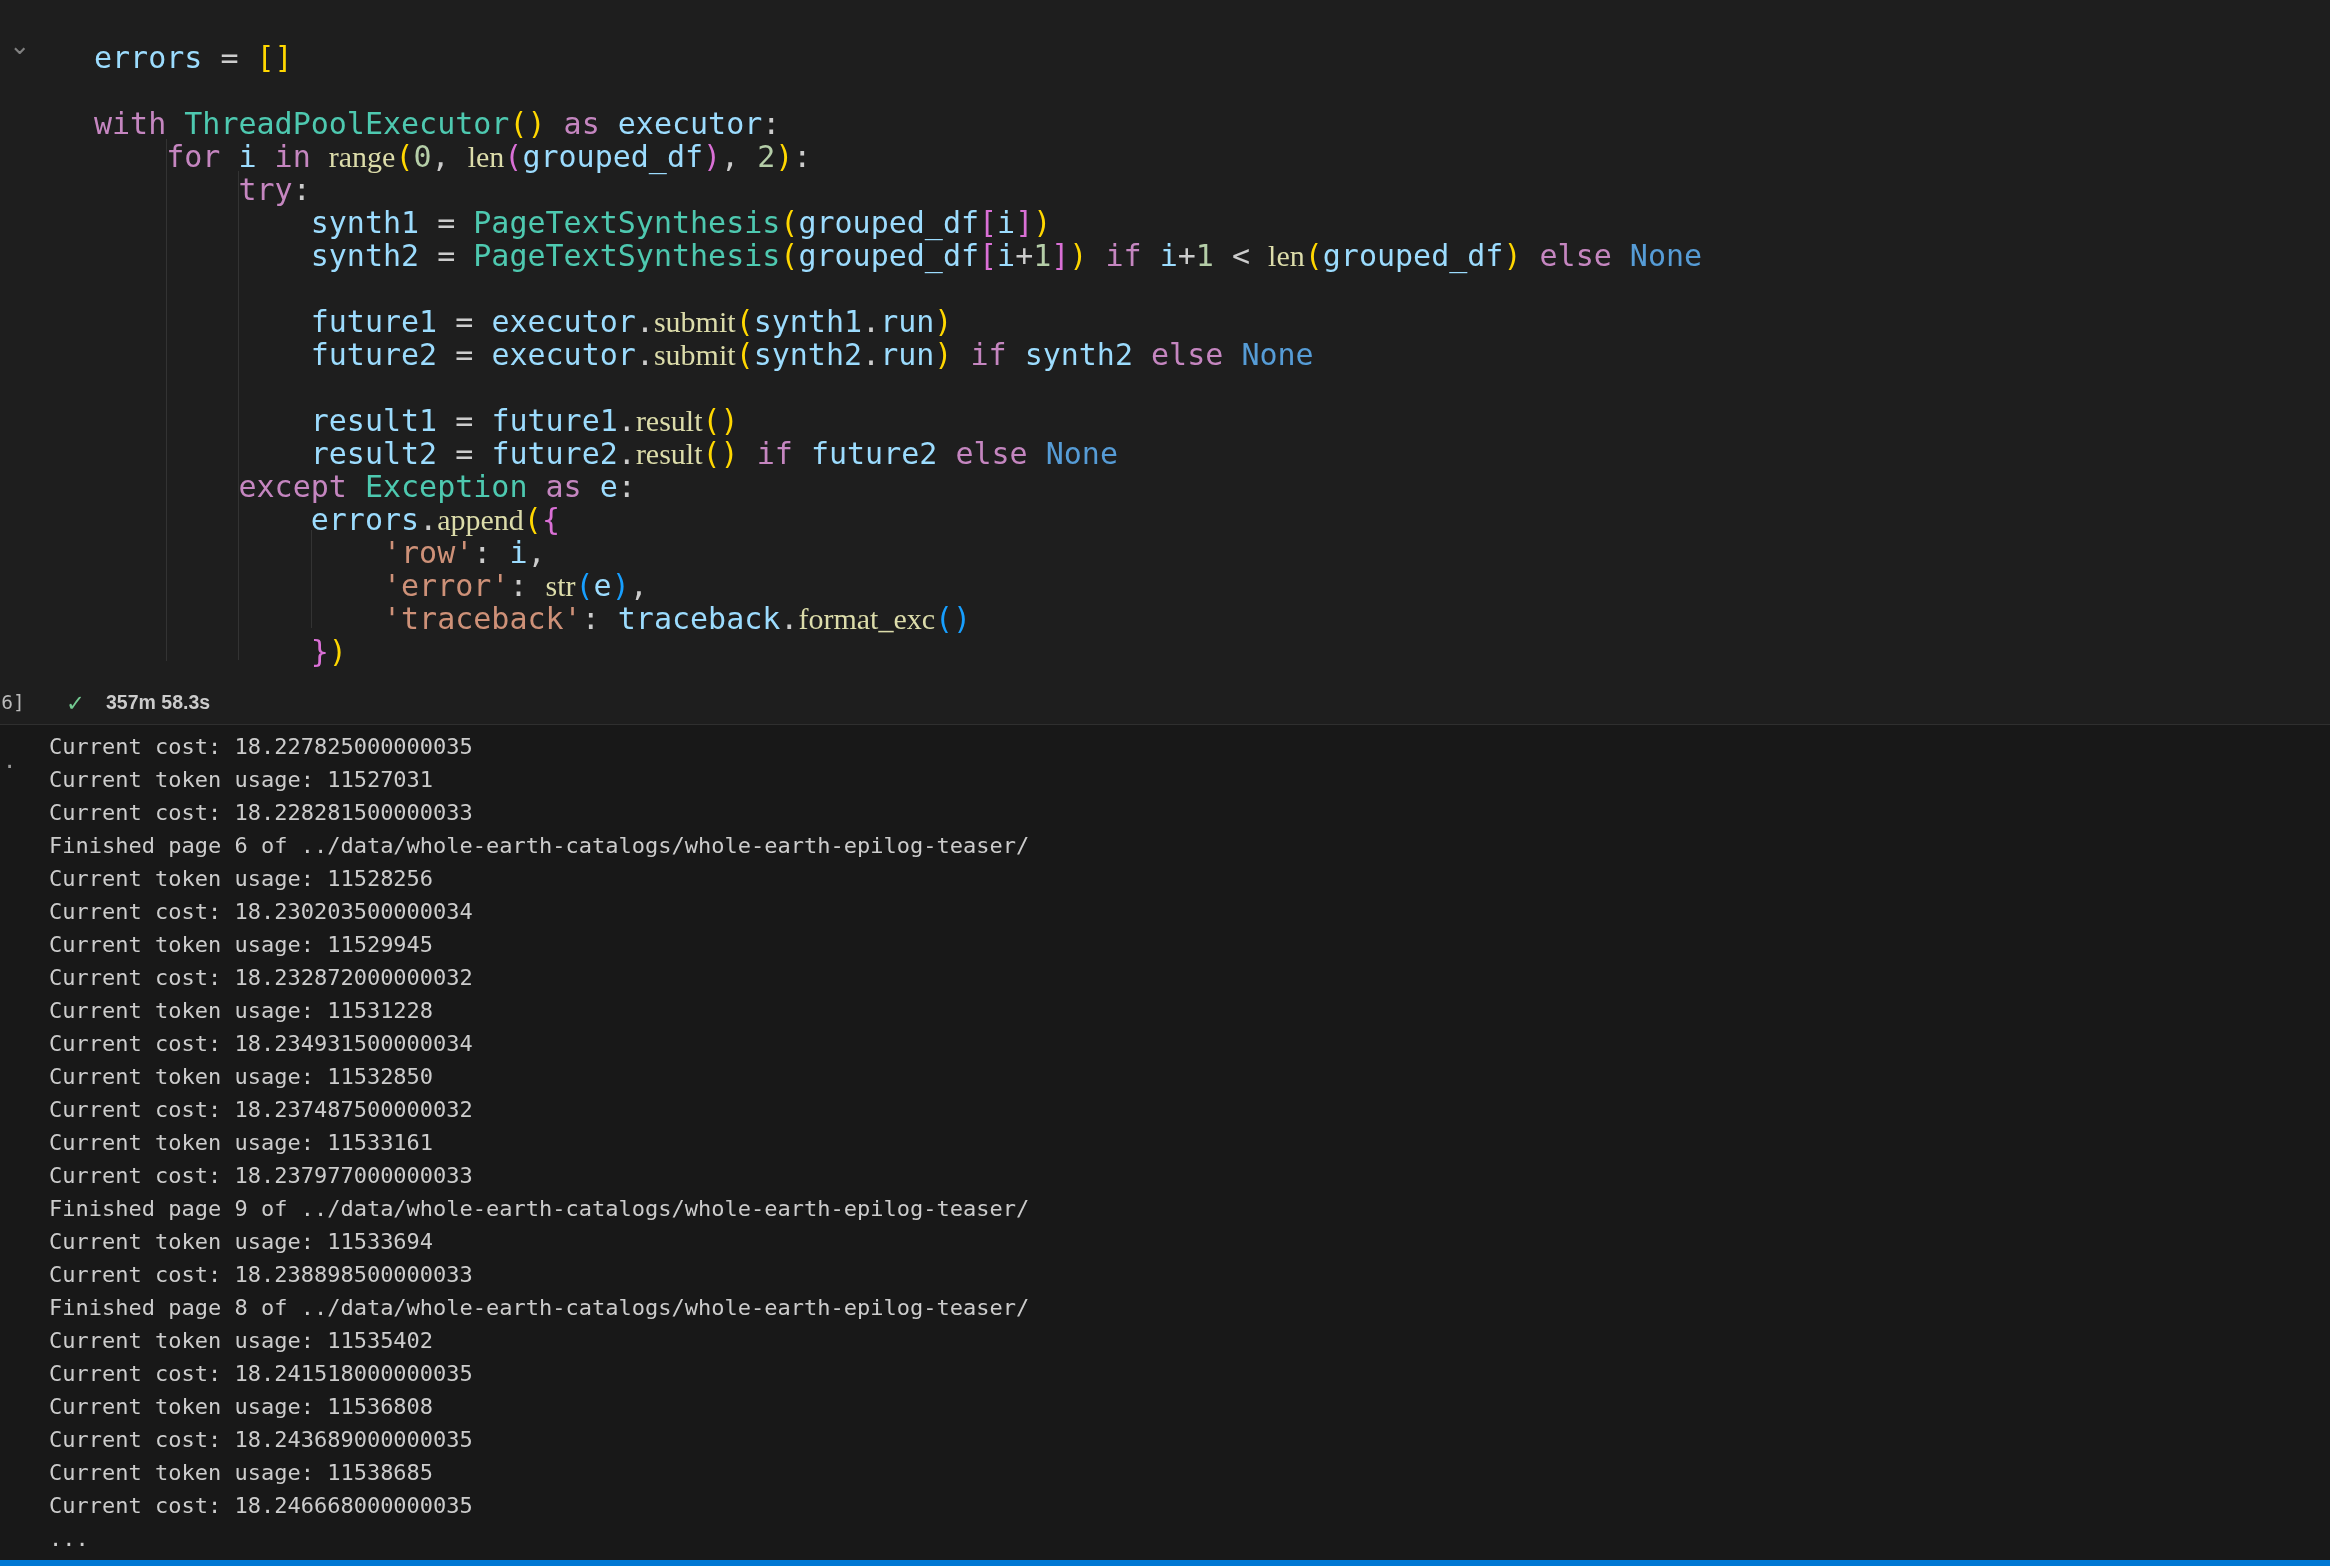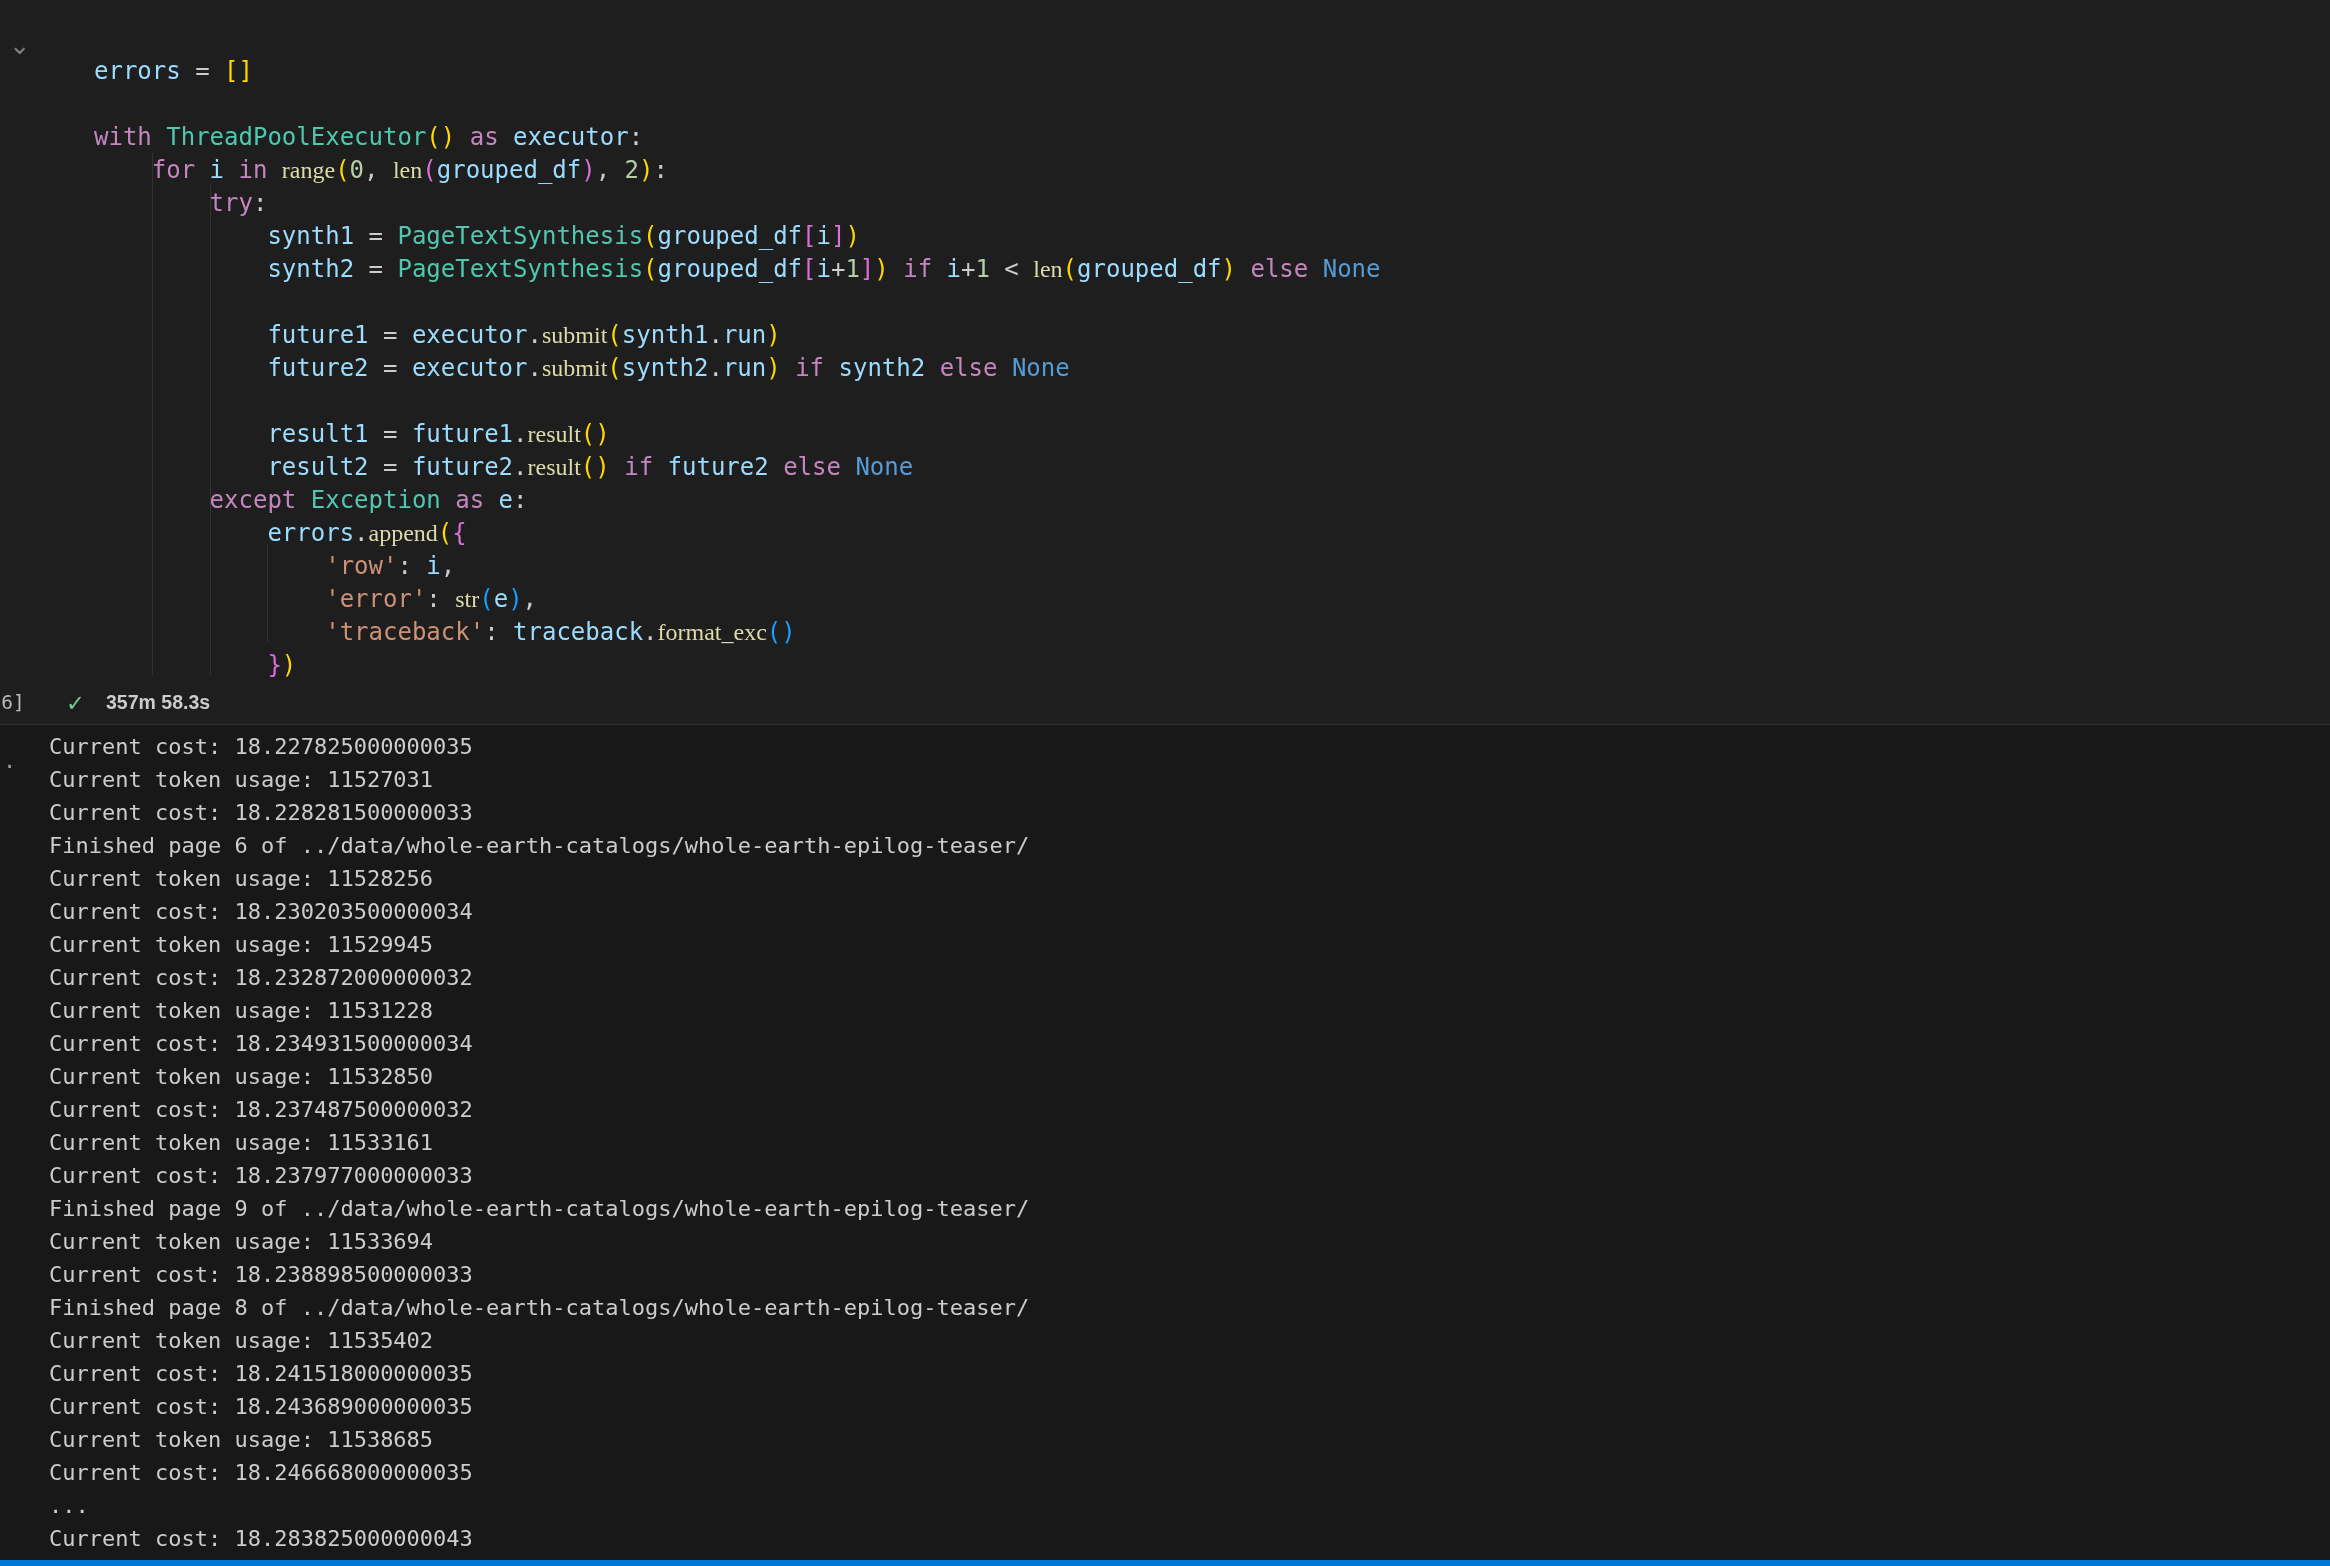--- a/index.html
+++ b/index.html
@@ -17,22 +17,22 @@
   }
   .cell{
     position:absolute;top:0;left:0;right:0;height:724px;
     background:var(--editor_bg);
   }
   .collapse-chevron{
     position:absolute;left:9px;top:33px;color:#808080;font-size:25.5px;line-height:25.5px;
     font-family:"DejaVu Sans","Liberation Sans",sans-serif;cursor:pointer;
   }
   .code{
-    position:absolute;left:94px;top:55px;right:0;
-    font-size:24px;line-height:33px;color:var(--text);
+    position:absolute;left:94px;top:41px;right:0;
+    font-size:30px;line-height:33px;color:var(--text);
   }
   .code-line{white-space:pre;height:33px;}
   .indent-guide{
     position:absolute;width:0.7px;background:var(--guide);
   }
   .guide-1{left:4ch;top:98px;height:522px;}
   .guide-2{left:8ch;top:130px;height:489px;}
   .guide-3{left:12ch;top:489px;height:98px;}
   .tk-pln{color:var(--text);}
   .tk-kw{color:var(--keyword);}
@@ -136,20 +136,21 @@
       <div class="out-line">Current token usage: 11532850</div>
       <div class="out-line">Current cost: 18.237487500000032</div>
       <div class="out-line">Current token usage: 11533161</div>
       <div class="out-line">Current cost: 18.237977000000033</div>
       <div class="out-line">Finished page 9 of ../data/whole-earth-catalogs/whole-earth-epilog-teaser/</div>
       <div class="out-line">Current token usage: 11533694</div>
       <div class="out-line">Current cost: 18.238898500000033</div>
       <div class="out-line">Finished page 8 of ../data/whole-earth-catalogs/whole-earth-epilog-teaser/</div>
       <div class="out-line">Current token usage: 11535402</div>
       <div class="out-line">Current cost: 18.241518000000035</div>
+      <div class="out-line">Current token usage: 11536808</div>
       <div class="out-line">Current cost: 18.243689000000035</div>
       <div class="out-line">Current token usage: 11538685</div>
       <div class="out-line">Current cost: 18.246668000000035</div>
       <div class="out-line">...</div>
       <div class="out-line">Current cost: 18.283825000000043</div>
     </div>
 </div>
 
 <div class="focus-bar"></div>
 

